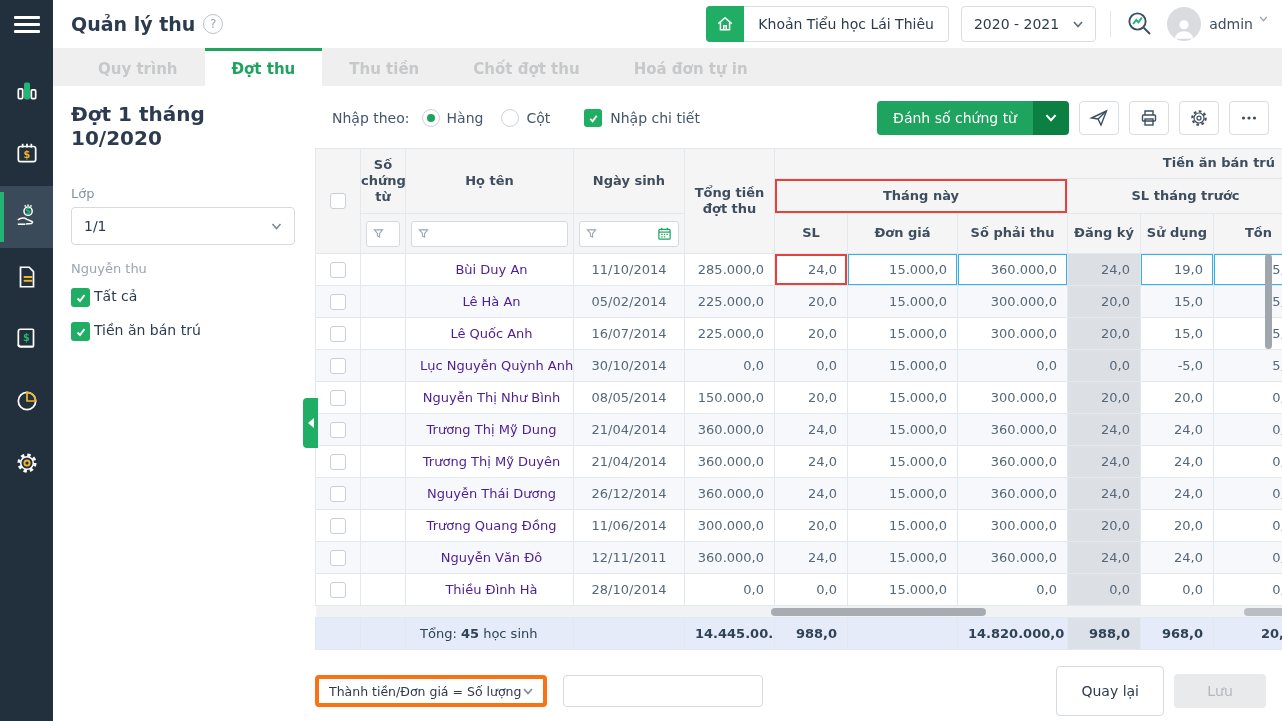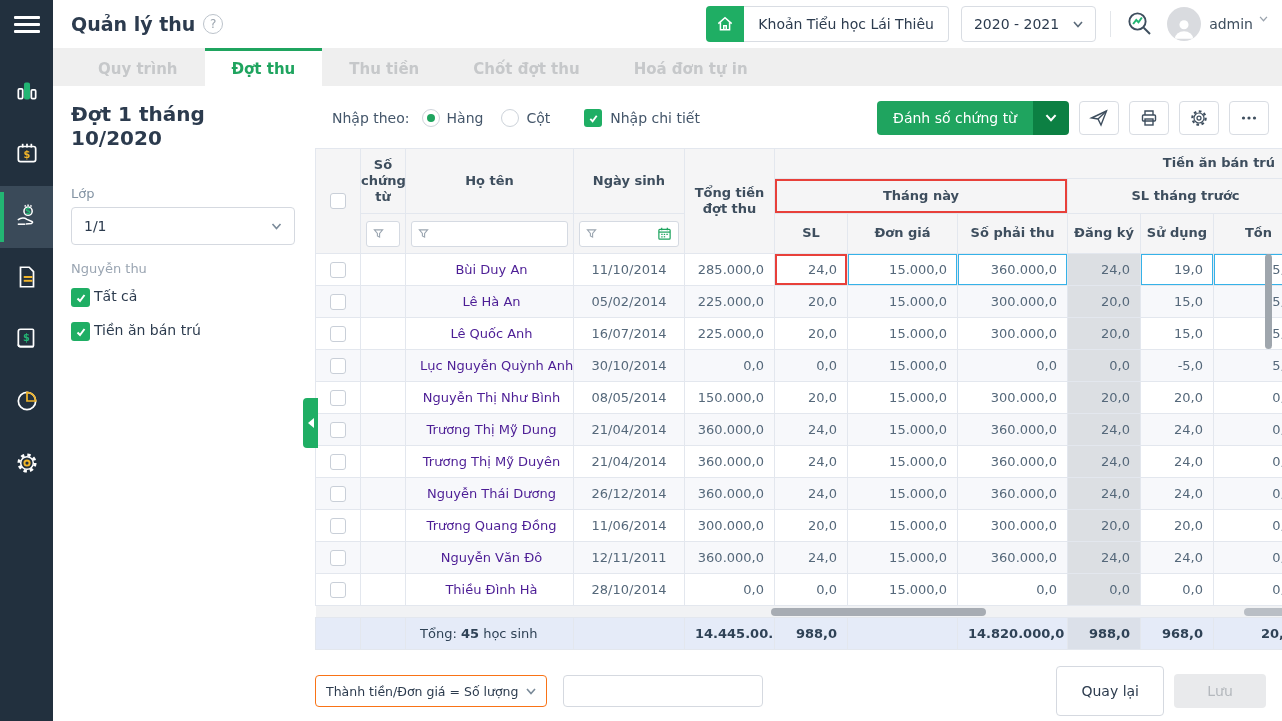--- a/index.html
+++ b/index.html
@@ -98,21 +98,21 @@
   tfoot td.c-label { text-align:left; padding-left:14px; font-weight:normal; }
   tfoot td.c-num { text-align:right; }
 
   .vthumb { position:absolute; right:10px; top:168px; width:7px; height:95px; background:#9fa6ad; border-radius:4px; z-index:6; }
   .collapse-handle { position:absolute; left:250px; top:312px; width:15px; height:50px; background:#1fae64;
     border-radius:4px 0 0 4px; z-index:5; display:flex; align-items:center; justify-content:center; cursor:pointer; }
   .collapse-handle::after { content:''; border-top:5px solid transparent; border-bottom:5px solid transparent; border-right:6px solid #fff; }
 
   
   .bottom-bar { position:absolute; left:262px; right:16px; bottom:13px; height:34px; display:flex; align-items:center; }
-  .formula-select { width:232px; height:32px; border:1px solid #f97316; border-radius:4px; background:#fff;
+  .formula-select { width:232px; height:32px; border:4px solid #f97316; border-radius:4px; background:#fff;
     display:flex; align-items:center; padding:0 10px; font-size:12.5px; color:#2c3b4e; }
   .formula-select .chev { margin-left:auto; }
   .free-input { width:200px; height:32px; border:1px solid #d5d9e0; border-radius:4px; background:#fff; margin-left:16px; font-size:13px; padding:0 8px; color:#44566a; }
   .btn-back { margin-left:auto; height:50px; padding:0 24px; border:1px solid #d5d9e0; border-radius:4px;
     background:#fff; font-size:14px; color:#2c3b4e; display:flex; align-items:center; cursor:pointer; }
   .btn-save { height:34px; width:92px; margin-left:10px; border:none; border-radius:4px; background:#e9eaec;
     font-size:14px; color:#b4b8bd; display:flex; align-items:center; justify-content:center; }
 </style>
 </head>
 <body>

